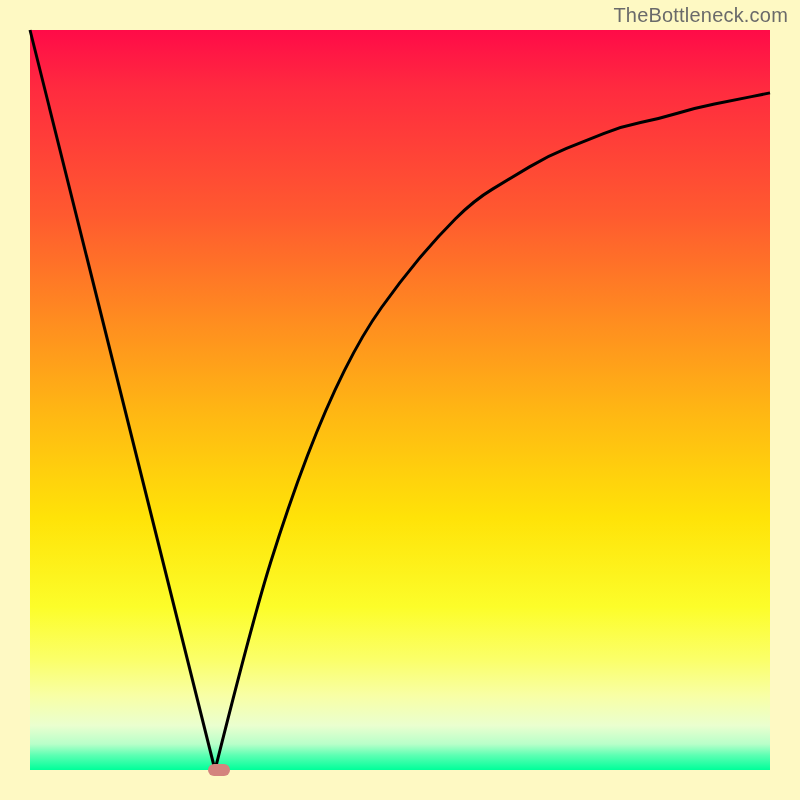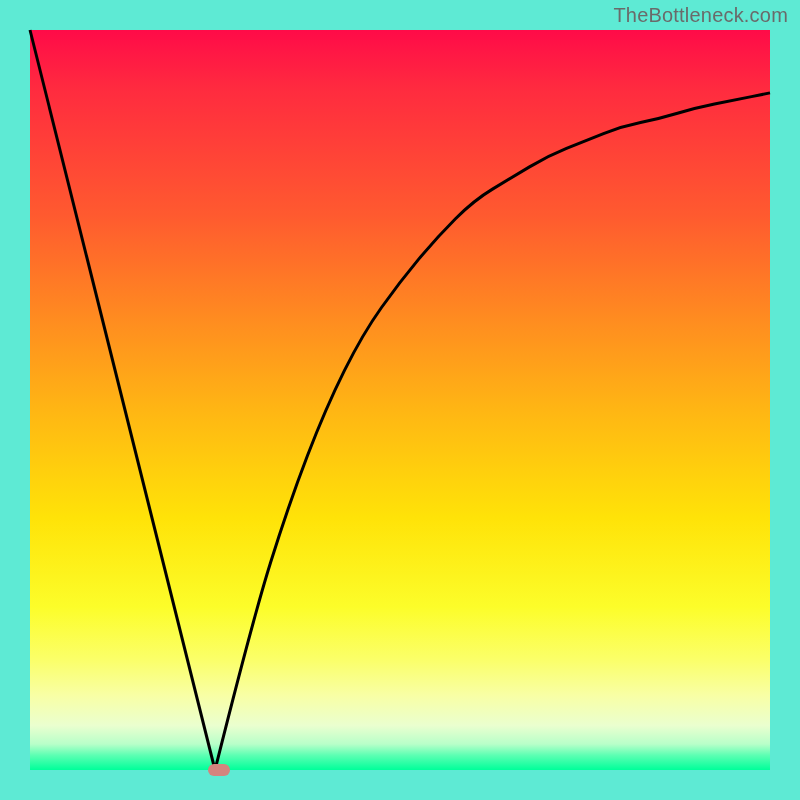--- a/index.html
+++ b/index.html
@@ -8,21 +8,21 @@
     width: 800px;
     height: 800px;
     overflow: hidden;
     font-family: Arial, Helvetica, sans-serif;
     background: #000;
   }
   .frame {
     position: relative;
     width: 800px;
     height: 800px;
-    background: #5eead4;
+    background: #fef9c3;
   }
   .plot-area {
     position: absolute;
     left: 30px;
     top: 30px;
     width: 740px;
     height: 740px;
     background: #000;
   }
   .gradient-bg {

